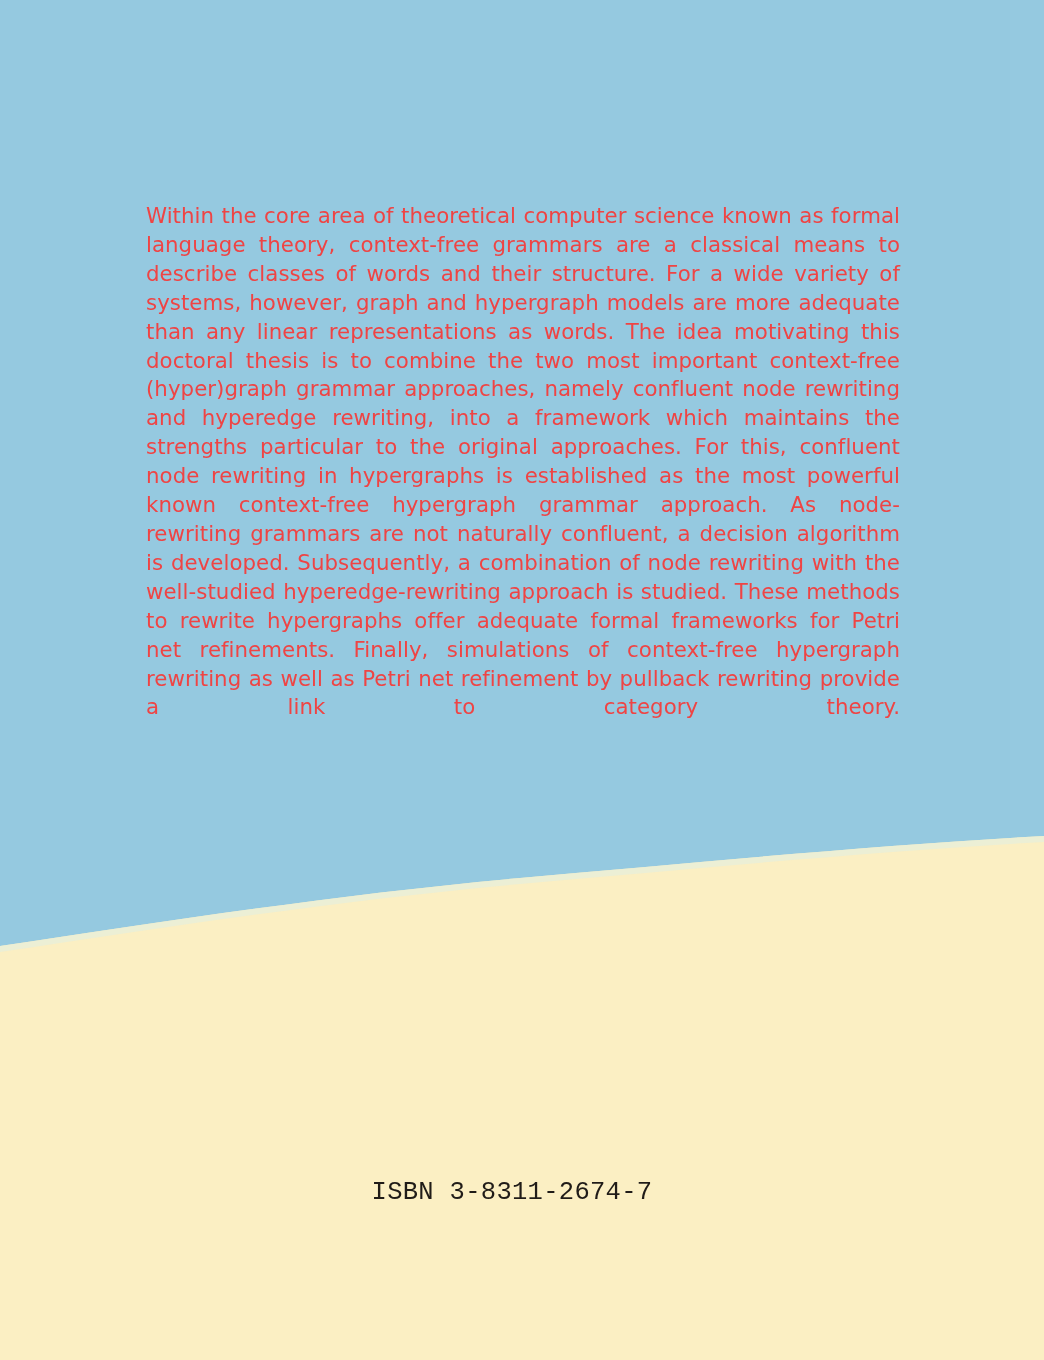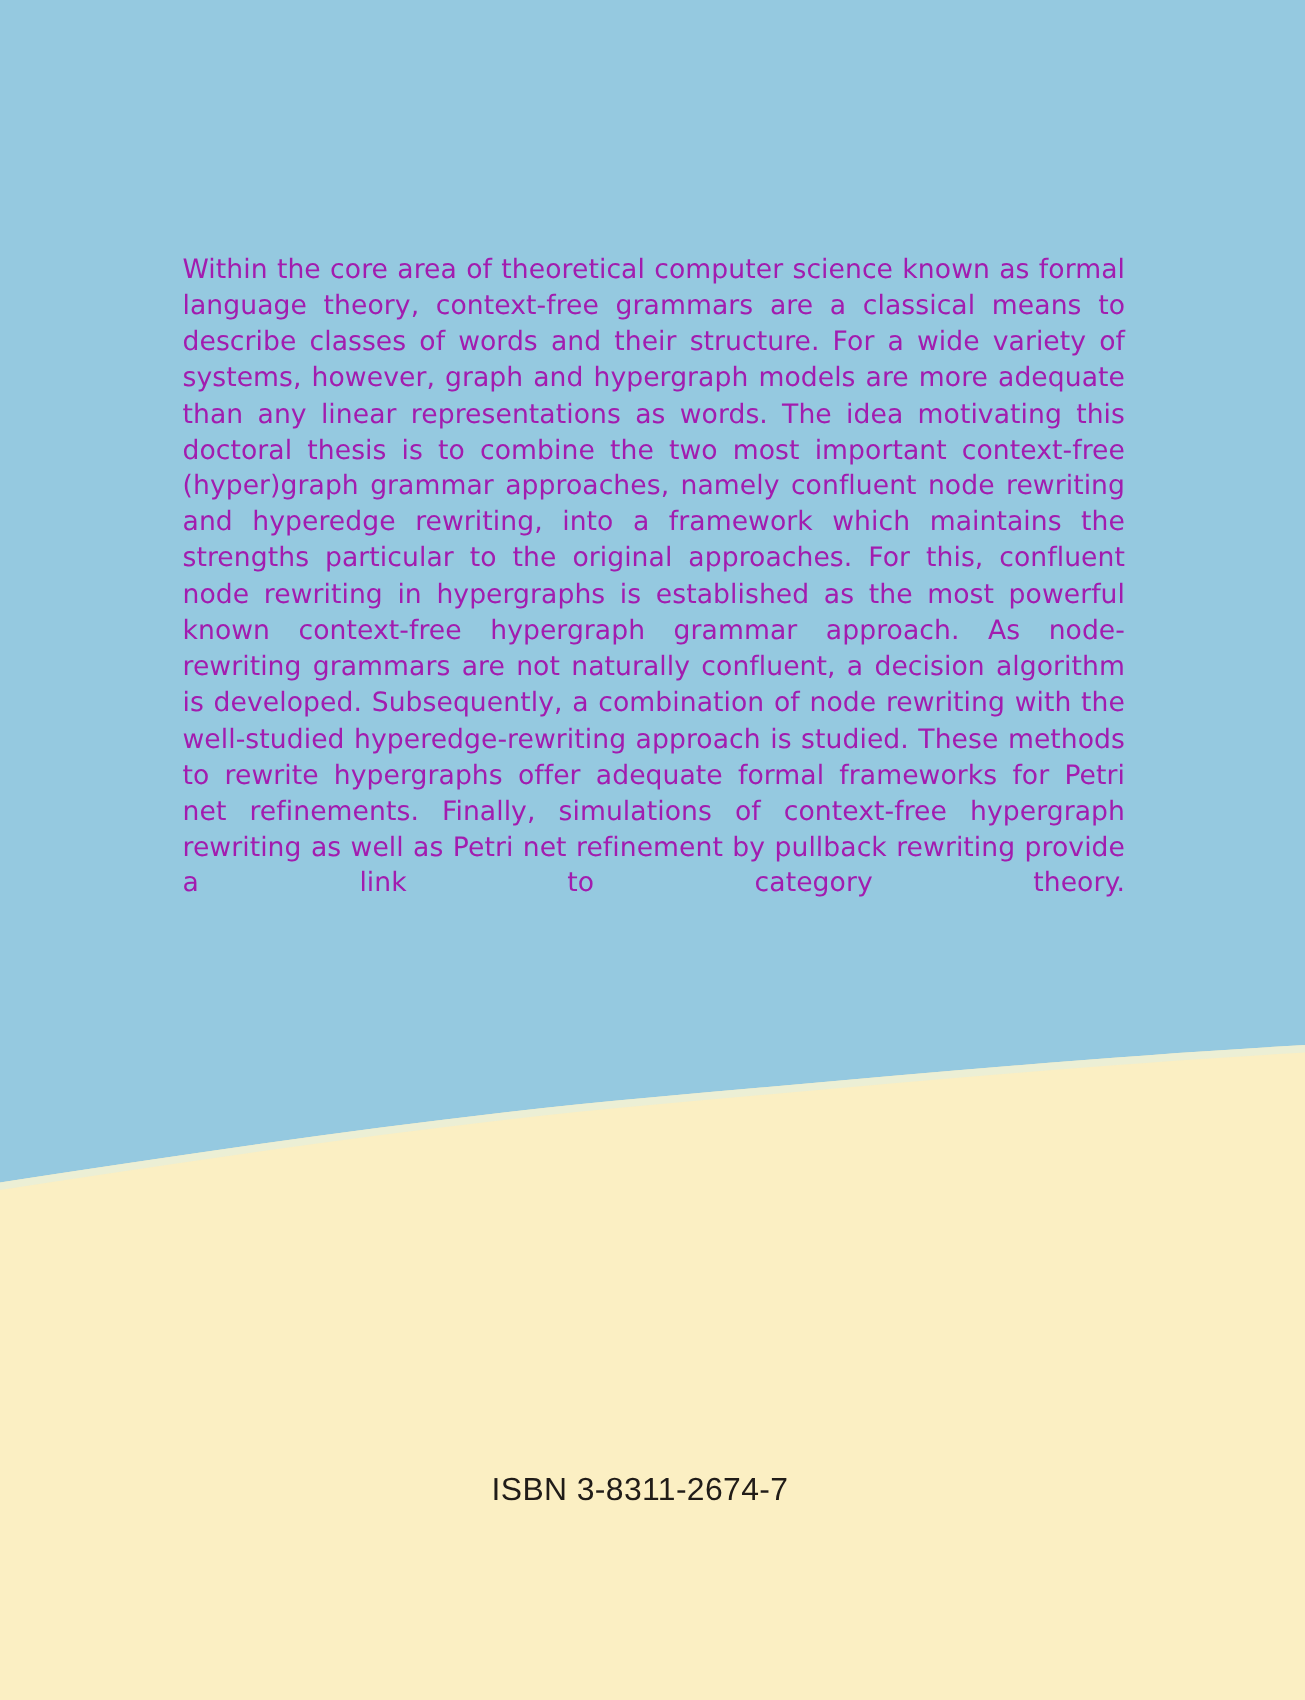--- a/index.html
+++ b/index.html
@@ -38,21 +38,21 @@
     top: 202px;
     width: 754px;
     z-index: 5;
     font-family: "DejaVu Sans", sans-serif;
     font-size: 21.3px;
     line-height: 28.9px;
     text-align: justify;
     text-justify: inter-word;
     letter-spacing: 0.05px;
     word-spacing: 0.6px;
-    color: #a21caf;
+    color: #ef4444;
     -webkit-font-smoothing: antialiased;
   }
   #blurb p {
     margin: 0;
     text-align: justify;
   }
   
   #blurb p:after {
     content: "";
     display: inline-block;
@@ -60,21 +60,21 @@
   }
 
   
   #isbn-line {
     position: absolute;
     left: 0;
     top: 1178px;
     width: 1044px;
     z-index: 5;
     text-align: center;
-    font-family: Liberation Sans, sans-serif;
+    font-family: Liberation Mono, monospace;
     font-size: 25.5px;
     letter-spacing: 0.3px;
     color: #201c18;
   }
   #isbn-line .isbn-inner {
     display: inline-block;
     margin-left: -20px;
   }
 </style>
 </head>

